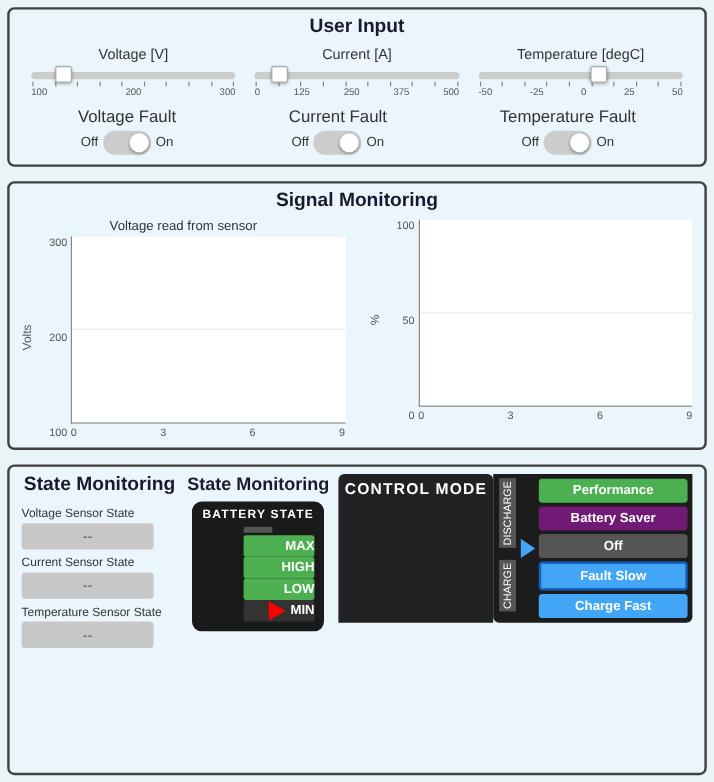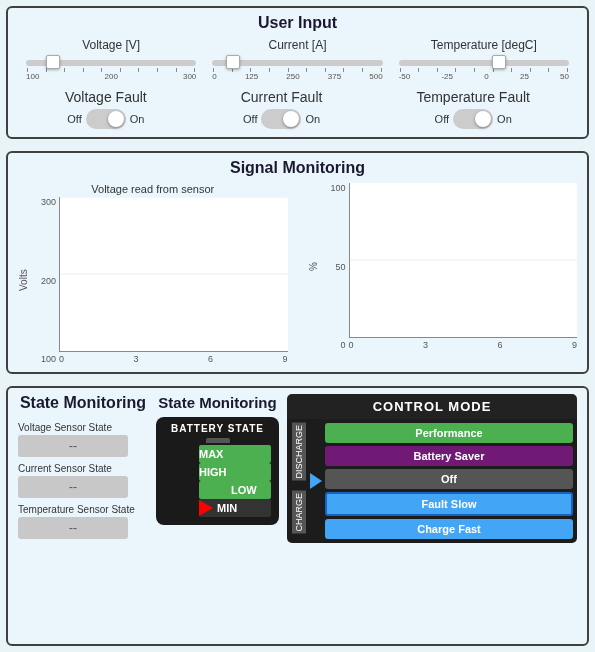--- a/index.html
+++ b/index.html
@@ -220,21 +220,21 @@
       align-items: center;
       justify-content: center;
       font-size: 12px;
       color: #555;
     }
     .battery-level {
       height: 18px;
       border-radius: 2px;
       display: flex;
       align-items: center;
-      justify-content: flex-start;
+      justify-content: flex-end;
       font-size: 11px;
       font-weight: bold;
       color: white;
       margin-left: 35px;
     }
     .level-max { background: #4caf50; }
     .level-high { background: #4caf50; }
     .level-mid { background: #4caf50; }
     .level-low { background: #4caf50; padding-left: 32px; }
     .level-min {
@@ -507,40 +507,40 @@
         <div class="sensor-state-label">Temperature Sensor State</div>
         <div class="sensor-state-box">
           <span>--</span>
         </div>
       </div>
     </div>
 
     <div style="display:flex; flex-direction:column; align-items:center; flex:0 0 auto;">
       <div style="font-size:15px; font-weight:bold; color:#1a1a2e; margin-bottom:6px;">State Monitoring</div>
 
-      <div style="background:#1a1a1a; border-radius:8px; padding:6px 8px 8px; width:123px;">
+      <div style="background:#1a1a1a; border-radius:8px; padding:6px 8px 8px; width:110px;">
         <div style="font-size:10px; font-weight:bold; color:white; text-align:center; margin-bottom:4px; letter-spacing:1px;">BATTERY STATE</div>
         <div style="width:24px; height:5px; background:#555; border-radius:2px 2px 0 0; margin:0 auto 2px;"></div>
         <div class="battery-level level-max">
           <span>MAX</span>
         </div>
         <div class="battery-level level-high">
           <span>HIGH</span>
         </div>
         <div class="battery-level level-low">
           <span>LOW</span>
         </div>
         <div class="battery-level level-min">
           <div class="arrow-red"></div>
           <span>MIN</span>
         </div>
       </div>
     </div>
 
-    <div style="flex:1; display:flex; flex-direction:column;justify-content:flex-end;">
+    <div style="flex:1; display:flex; flex-direction:row;justify-content:flex-end;">
       <div style="font-size:13px; font-weight:bold; color:white; background:#222; text-align:center; padding:5px; border-radius:5px 5px 0 0; letter-spacing:1px;">CONTROL MODE</div>
       <div style="background:#1c1c1c; border-radius:0 0 5px 5px; padding:4px; display:flex; gap:3px; flex:1;">
 
         <div style="display:flex; flex-direction:column; gap:2px; align-items:center; width:16px;">
           <div class="discharge-label">DISCHARGE</div>
           <div style="width:14px; height:6px;"></div>
           <div class="charge-label">CHARGE</div>
         </div>
 
         <div style="display:flex; align-items:center; justify-content:center;">

